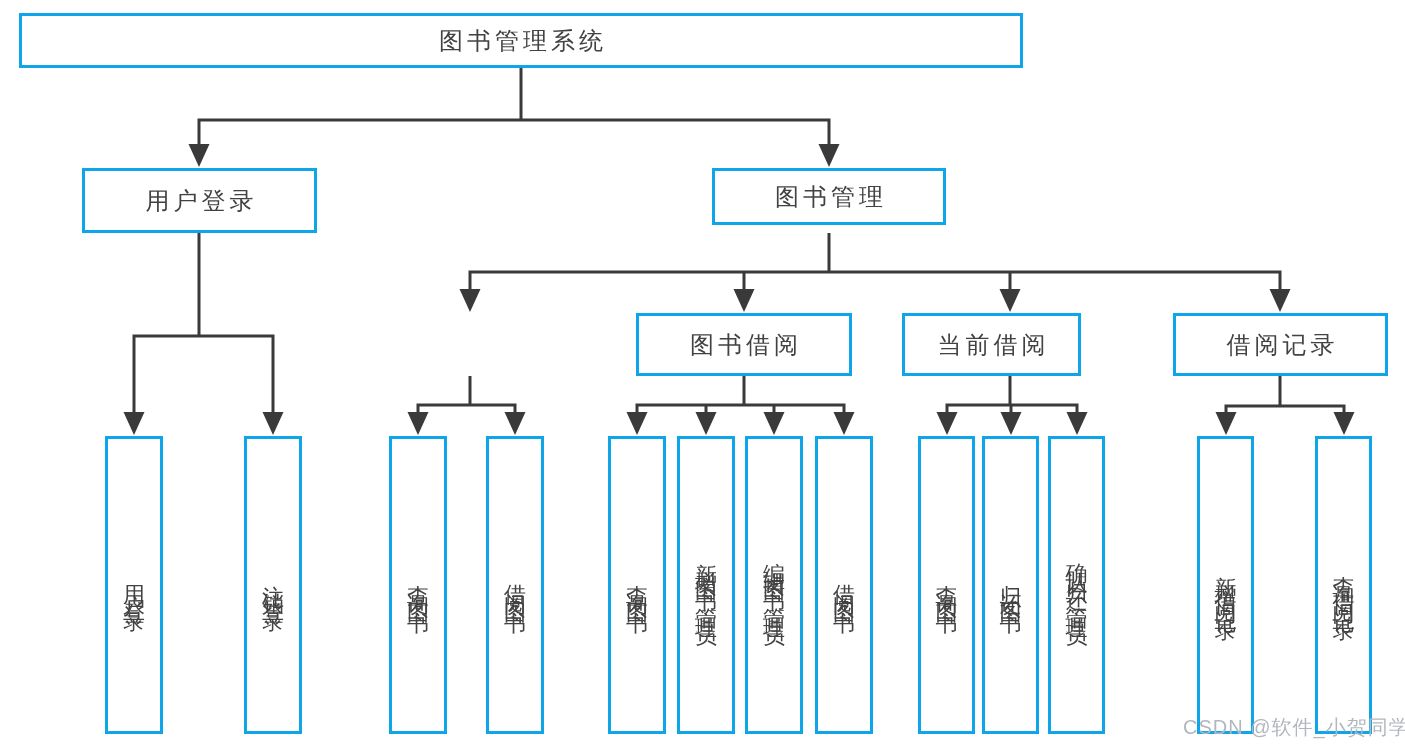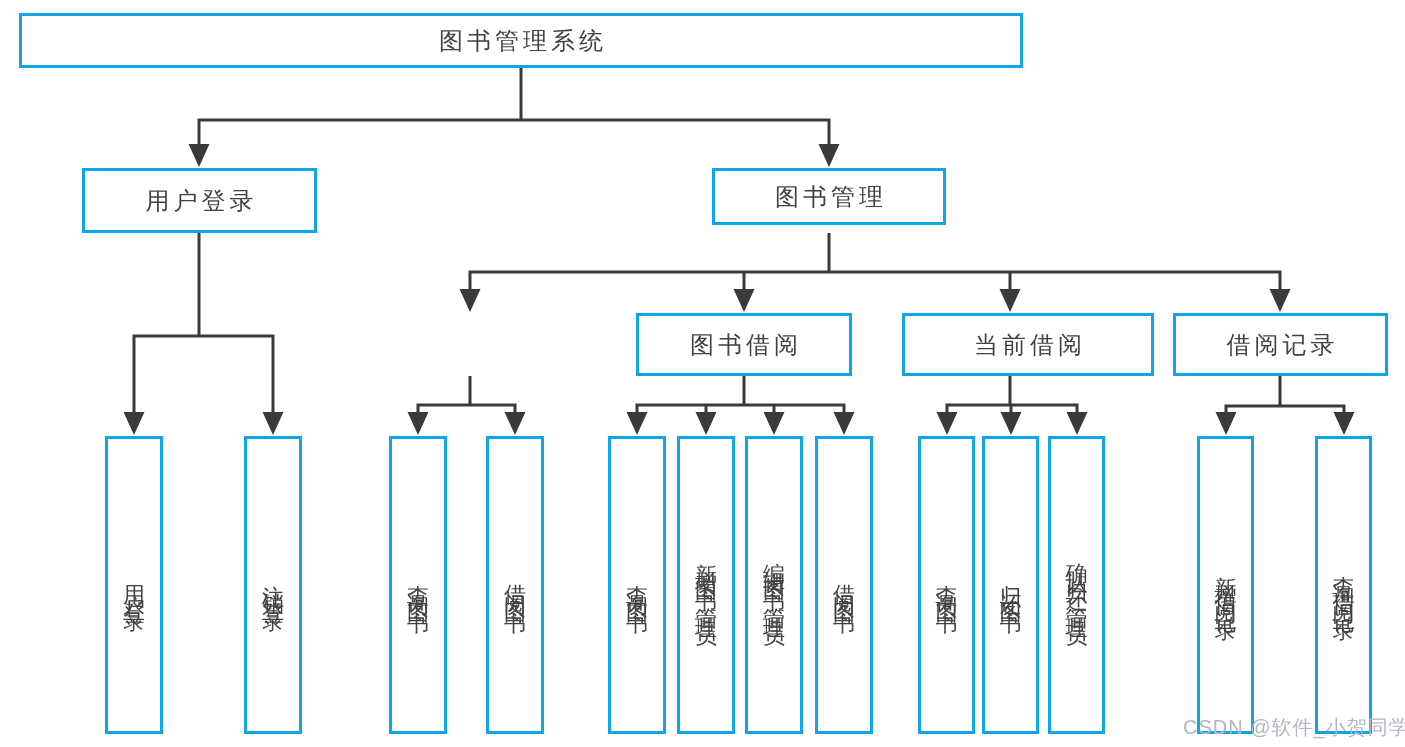--- a/index.html
+++ b/index.html
@@ -105,21 +105,21 @@
   <div class="box hbox" style="left:82px;top:168px;width:235px;height:65px">
     <span>用户登录</span>
   </div>
   <div class="box hbox" style="left:712px;top:168px;width:234px;height:57px">
     <span>图书管理</span>
   </div>
 
   <div class="box hbox" style="left:636px;top:313px;width:216px;height:63px">
     <span>图书借阅</span>
   </div>
-  <div class="box hbox" style="left:902px;top:313px;width:252px;height:63px">
+  <div class="box hbox" style="left:902px;top:313px;width:179px;height:63px">
     <span>当前借阅</span>
   </div>
   <div class="box hbox" style="left:1173px;top:313px;width:215px;height:63px">
     <span>借阅记录</span>
   </div>
 
   <div class="box vbox" style="left:105px;top:436px;width:58px;height:298px">
     <span>用户登录</span>
   </div>
   <div class="box vbox" style="left:244px;top:436px;width:58px;height:298px">

